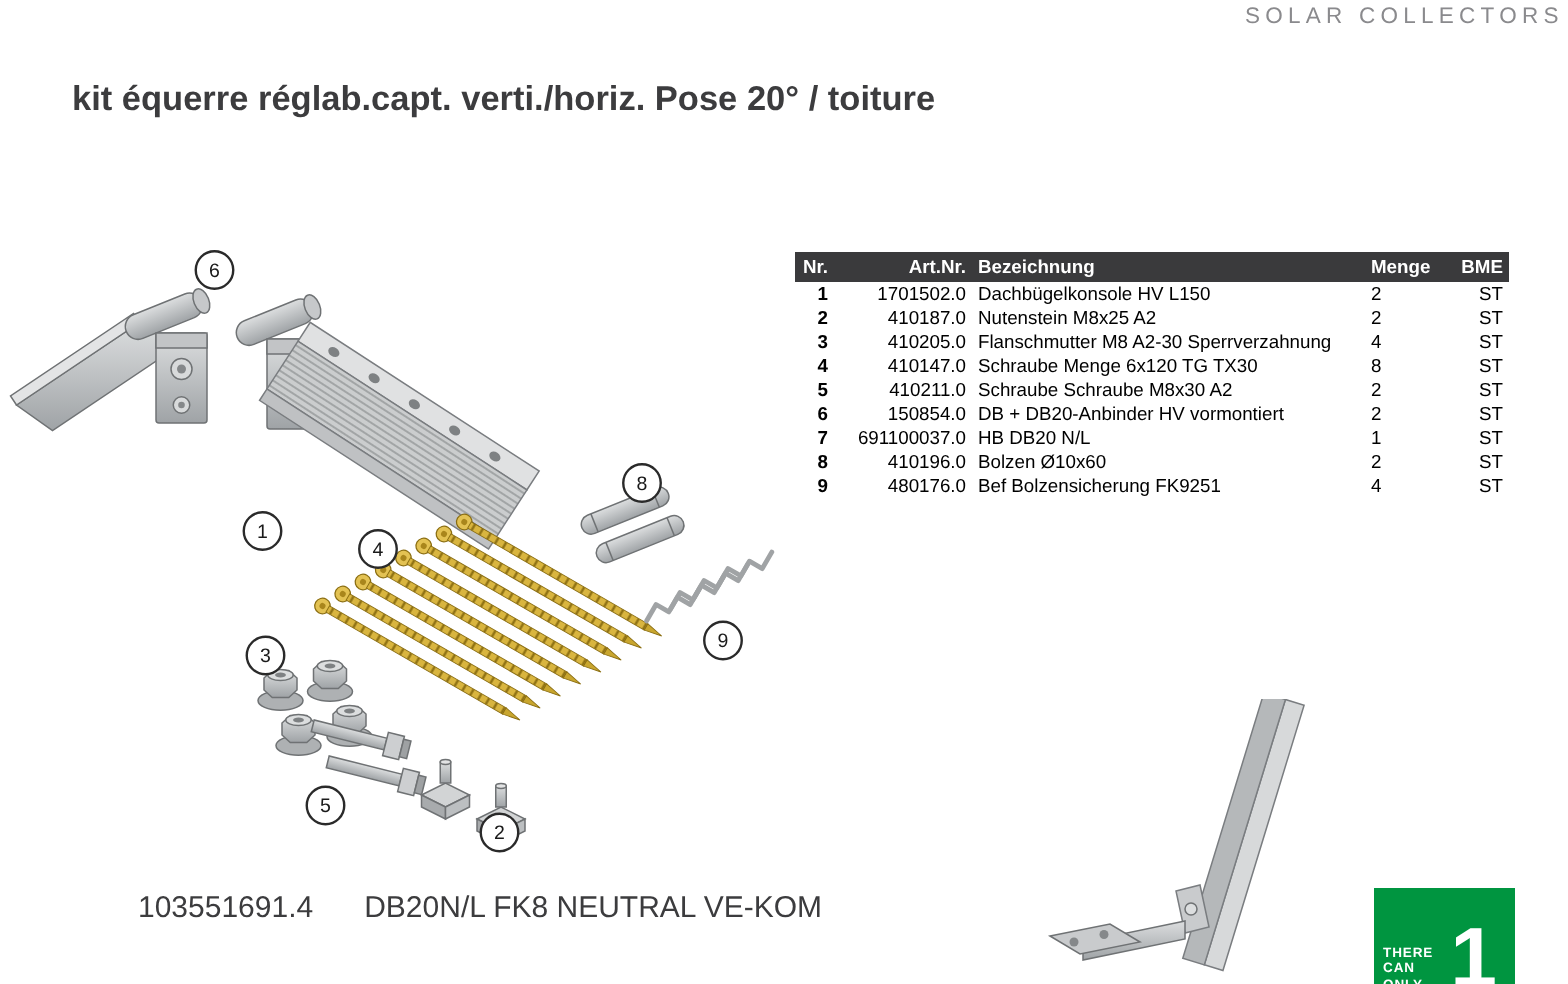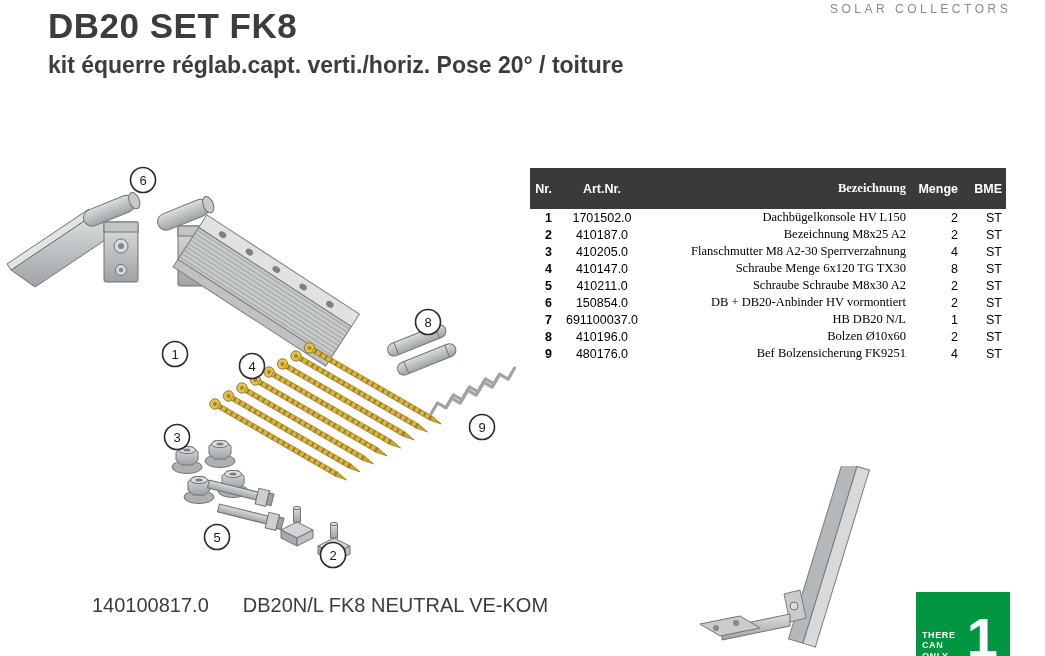--- a/index.html
+++ b/index.html
@@ -9,47 +9,47 @@
     position: relative;
     width: 1045px;
     height: 656px;
     background: #ffffff;
     overflow: hidden;
   }
 
   
   .brand-tagline {
     position:absolute; left:830px; top:2px;
-    font-size:12px; letter-spacing:3.5px; color:#8a8a8d;
+    font-size:15px; letter-spacing:3.5px; color:#8a8a8d;
     white-space:nowrap;
   }
   .page-title {
     position:absolute; left:48px; top:6px; margin:0;
     font-size:35px; font-weight:bold; color:#3c3c3e; letter-spacing:0.5px;
   }
   .page-subtitle {
     position:absolute; left:48px; top:52px; margin:0;
     font-size:23px; font-weight:700; color:#3c3c3e;
   }
 
   
   .parts-table {
     position:absolute; left:530px; top:168px;
     width:476px; border-collapse:collapse;
     font-size:12.5px; color:#000;
   }
   .parts-table th {
     background:#3a3a3c; color:#ffffff; font-weight:bold;
-    padding:13px 4px; font-size:12.5px; white-space:nowrap;
+    padding:3px 4px; font-size:12.5px; white-space:nowrap;
   }
   .parts-table td { padding:1px 4px; white-space:nowrap; }
   .col-nr   { width:26px;  text-align:right; }
-  .col-art  { width:92px;  text-align:center; }
-  .col-name { width:262px; text-align:right;font-family:Liberation Serif, serif; }
-  .col-menge{ width:52px;  text-align:right; }
+  .col-art  { width:92px;  text-align:right; }
+  .col-name { width:262px; text-align:left; }
+  .col-menge{ width:52px;  text-align:left; }
   .col-bme  { width:44px;  text-align:right; }
   td.col-nr { font-weight:bold; }
 
   
   .main-illo { position:absolute; left:5px; top:152px; }
   .rail-illo { position:absolute; left:688px; top:466px; }
   .callout circle { fill:#ffffff; stroke:#2a2a2a; stroke-width:1.6; }
   .callout text { font-family:"Liberation Sans", sans-serif; font-size:13px; text-anchor:middle; fill:#1a1a1a; }
 
   
@@ -74,21 +74,20 @@
     color:#ffffff; font-size:56px; font-weight:bold; line-height:0.95;
     margin-left:auto; padding-right:12px;
   }
 </style>
 </head>
 <body>
 
 <div class="page">
 
   <div class="brand-tagline">SOLAR COLLECTORS</div>
-  <h1 class="page-title">DB20 SET FK8</h1>
   <h2 class="page-subtitle">kit équerre réglab.capt. verti./horiz. Pose 20° / toiture</h2>
 
   <svg class="main-illo" width="530" height="430" viewBox="0 0 530 430">
     <defs>
       <linearGradient id="metal" x1="0" y1="0" x2="0" y2="1">
         <stop offset="0" stop-color="#dcdedf"></stop>
         <stop offset="1" stop-color="#9fa3a6"></stop>
       </linearGradient>
       <pattern id="ribs" width="5" height="4" patternUnits="userSpaceOnUse">
         <rect width="5" height="4" fill="#cbcdce"></rect>
@@ -252,21 +251,21 @@
         <tr>
           <td class="col-nr">1</td>
           <td class="col-art">1701502.0</td>
           <td class="col-name">Dachbügelkonsole HV L150</td>
           <td class="col-menge">2</td>
           <td class="col-bme">ST</td>
         </tr>
         <tr>
           <td class="col-nr">2</td>
           <td class="col-art">410187.0</td>
-          <td class="col-name">Bezeichnung M8x25 A2</td>
+          <td class="col-name">Nutenstein M8x25 A2</td>
           <td class="col-menge">2</td>
           <td class="col-bme">ST</td>
         </tr>
         <tr>
           <td class="col-nr">3</td>
           <td class="col-art">410205.0</td>
           <td class="col-name">Flanschmutter M8 A2-30 Sperrverzahnung</td>
           <td class="col-menge">4</td>
           <td class="col-bme">ST</td>
         </tr>
@@ -328,21 +327,21 @@
     </g>
     <polygon points="96,128 112,124 118,152 102,156" fill="#c9cbcd" stroke="#7a7d80"></polygon>
     <circle cx="106" cy="140" r="4" fill="#dcdedf" stroke="#6f7274"></circle>
     <polygon points="102,148 34,162 34,174 102,160" fill="url(#metal2)" stroke="#6f7274"></polygon>
     <polygon points="12,158 52,150 72,162 32,170" fill="#c9cbcd" stroke="#6f7274"></polygon>
     <circle cx="28" cy="162" r="3" fill="#85888a"></circle>
     <circle cx="48" cy="157" r="3" fill="#85888a"></circle>
   </svg>
 
   <div class="footer-line">
-    <span class="art-no">140100817.0</span><span>DB20N/L FK8 NEUTRAL VE-KOM</span>
+    <span class="art-no">103551691.4</span><span>DB20N/L FK8 NEUTRAL VE-KOM</span>
   </div>
 
   <div class="logo">
     <div class="logo-words">
       <div>THERE</div>
       <div>CAN</div>
       <div>ONLY</div>
     </div>
     <div class="logo-numeral">1</div>
   </div>

